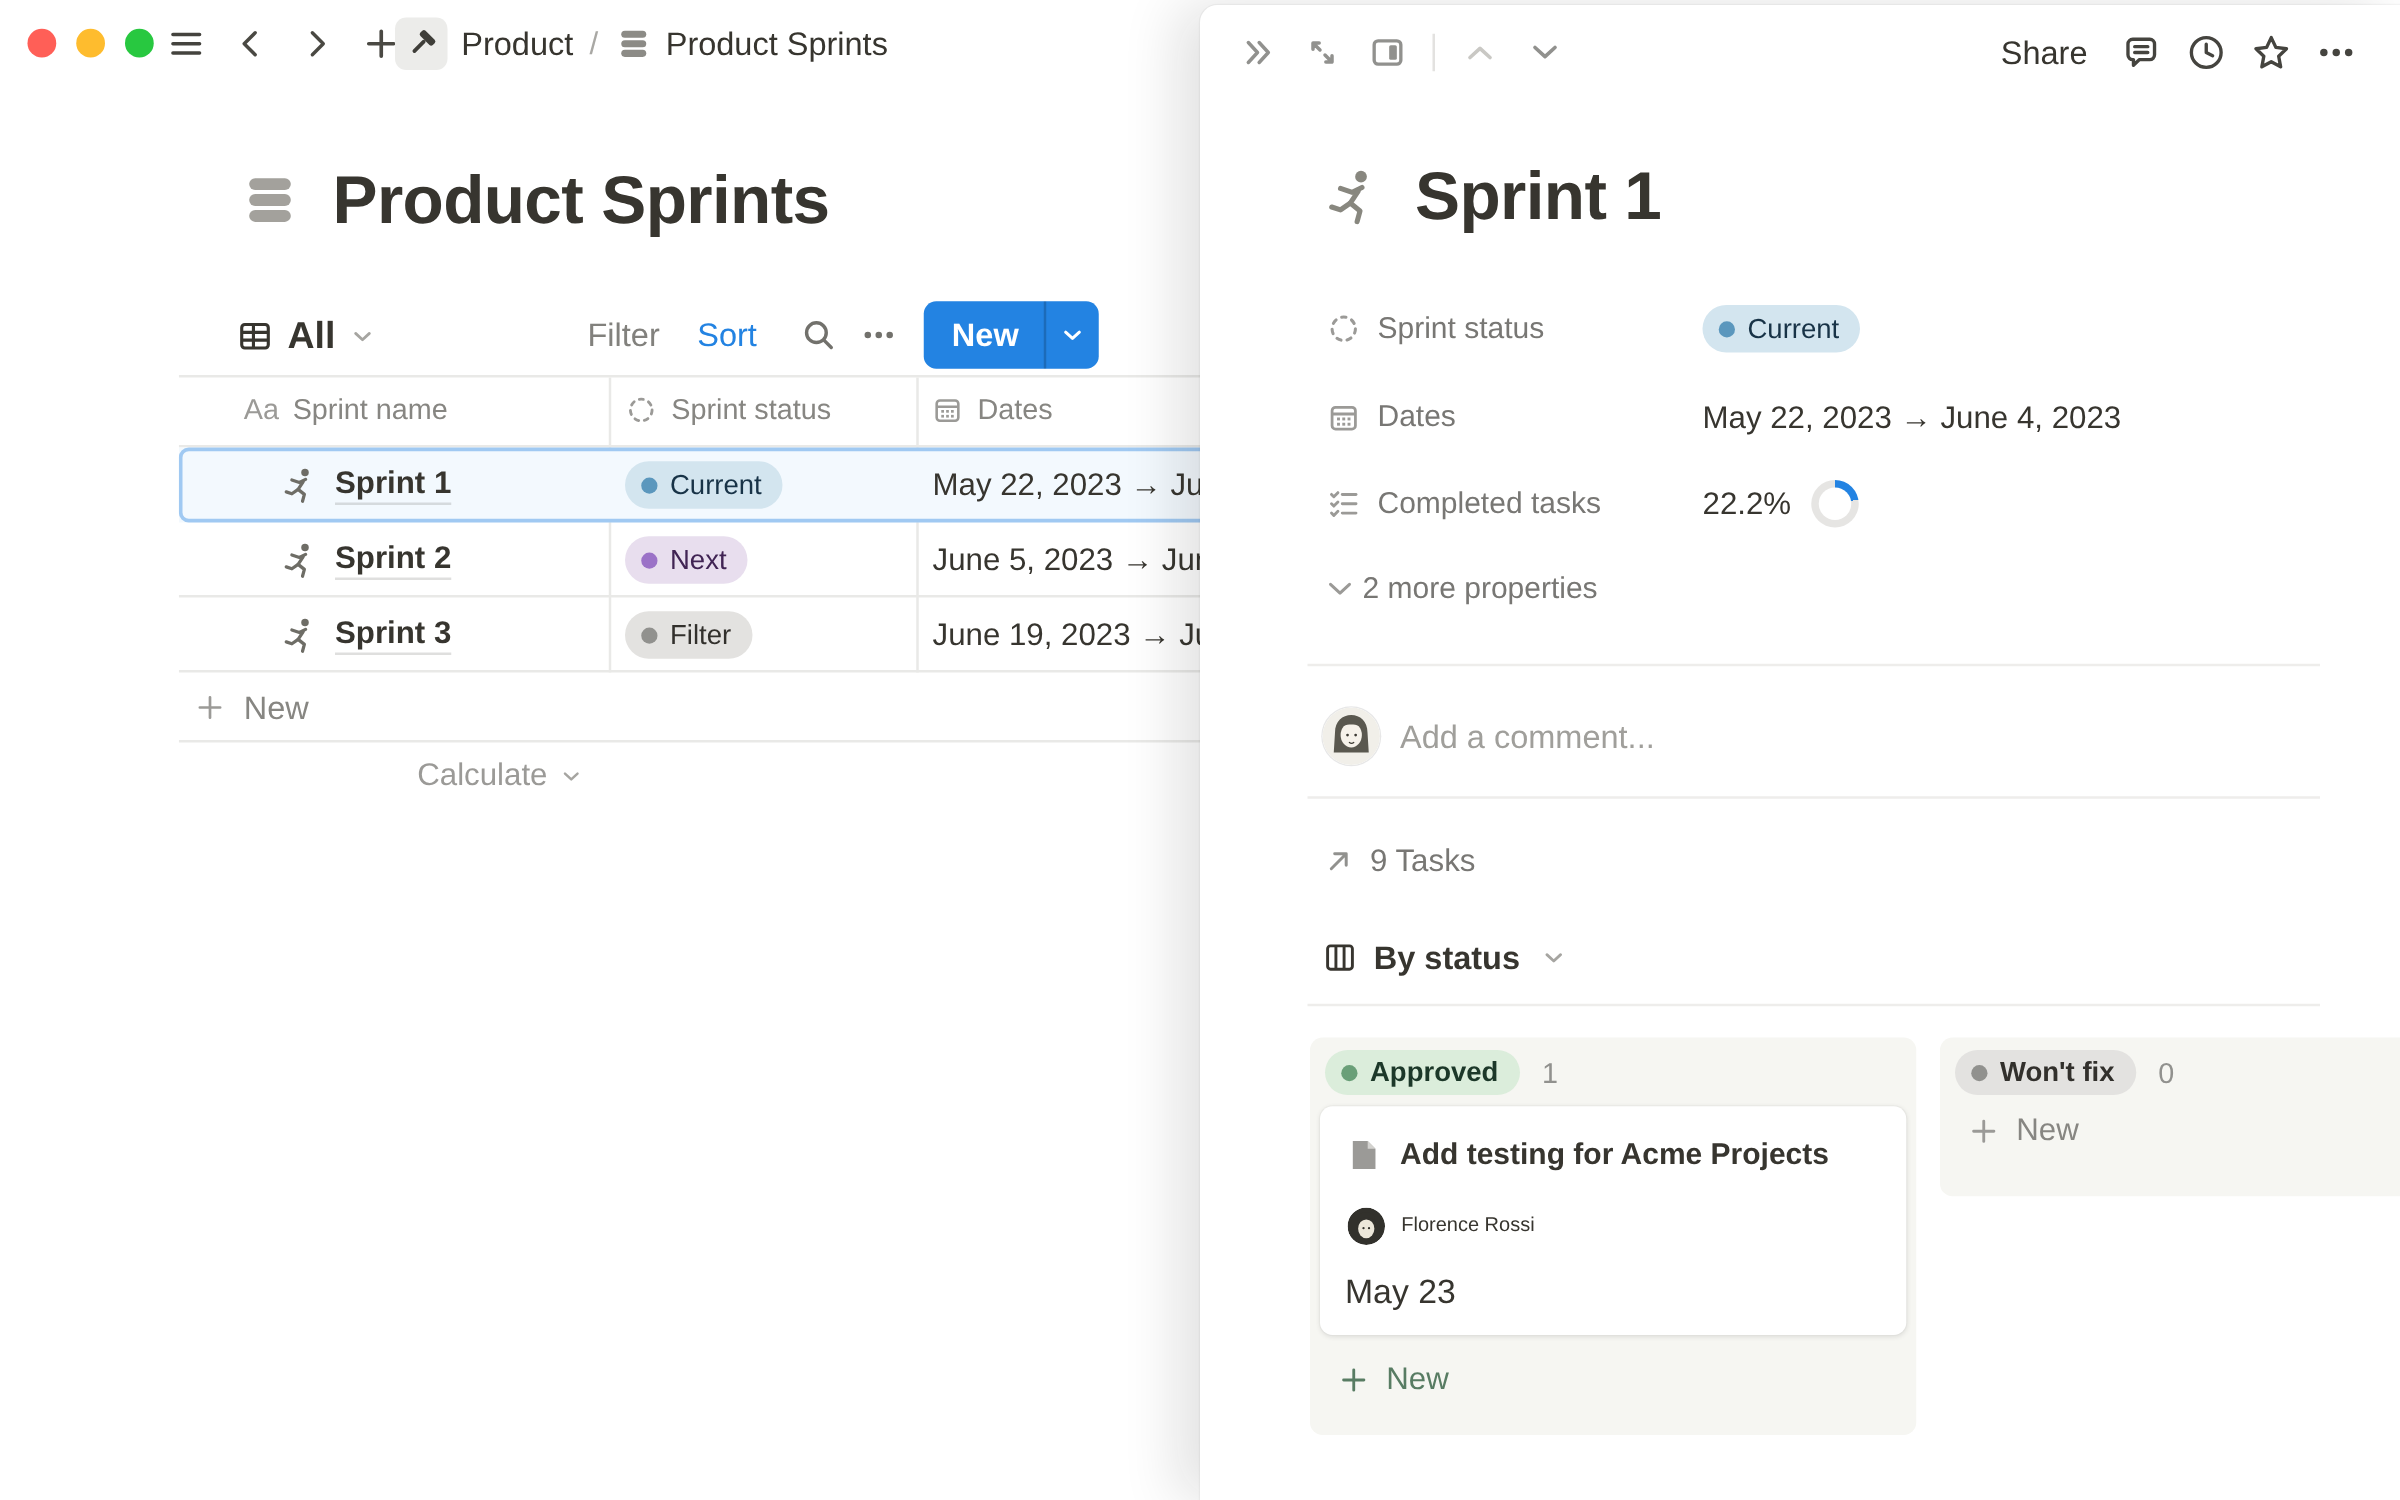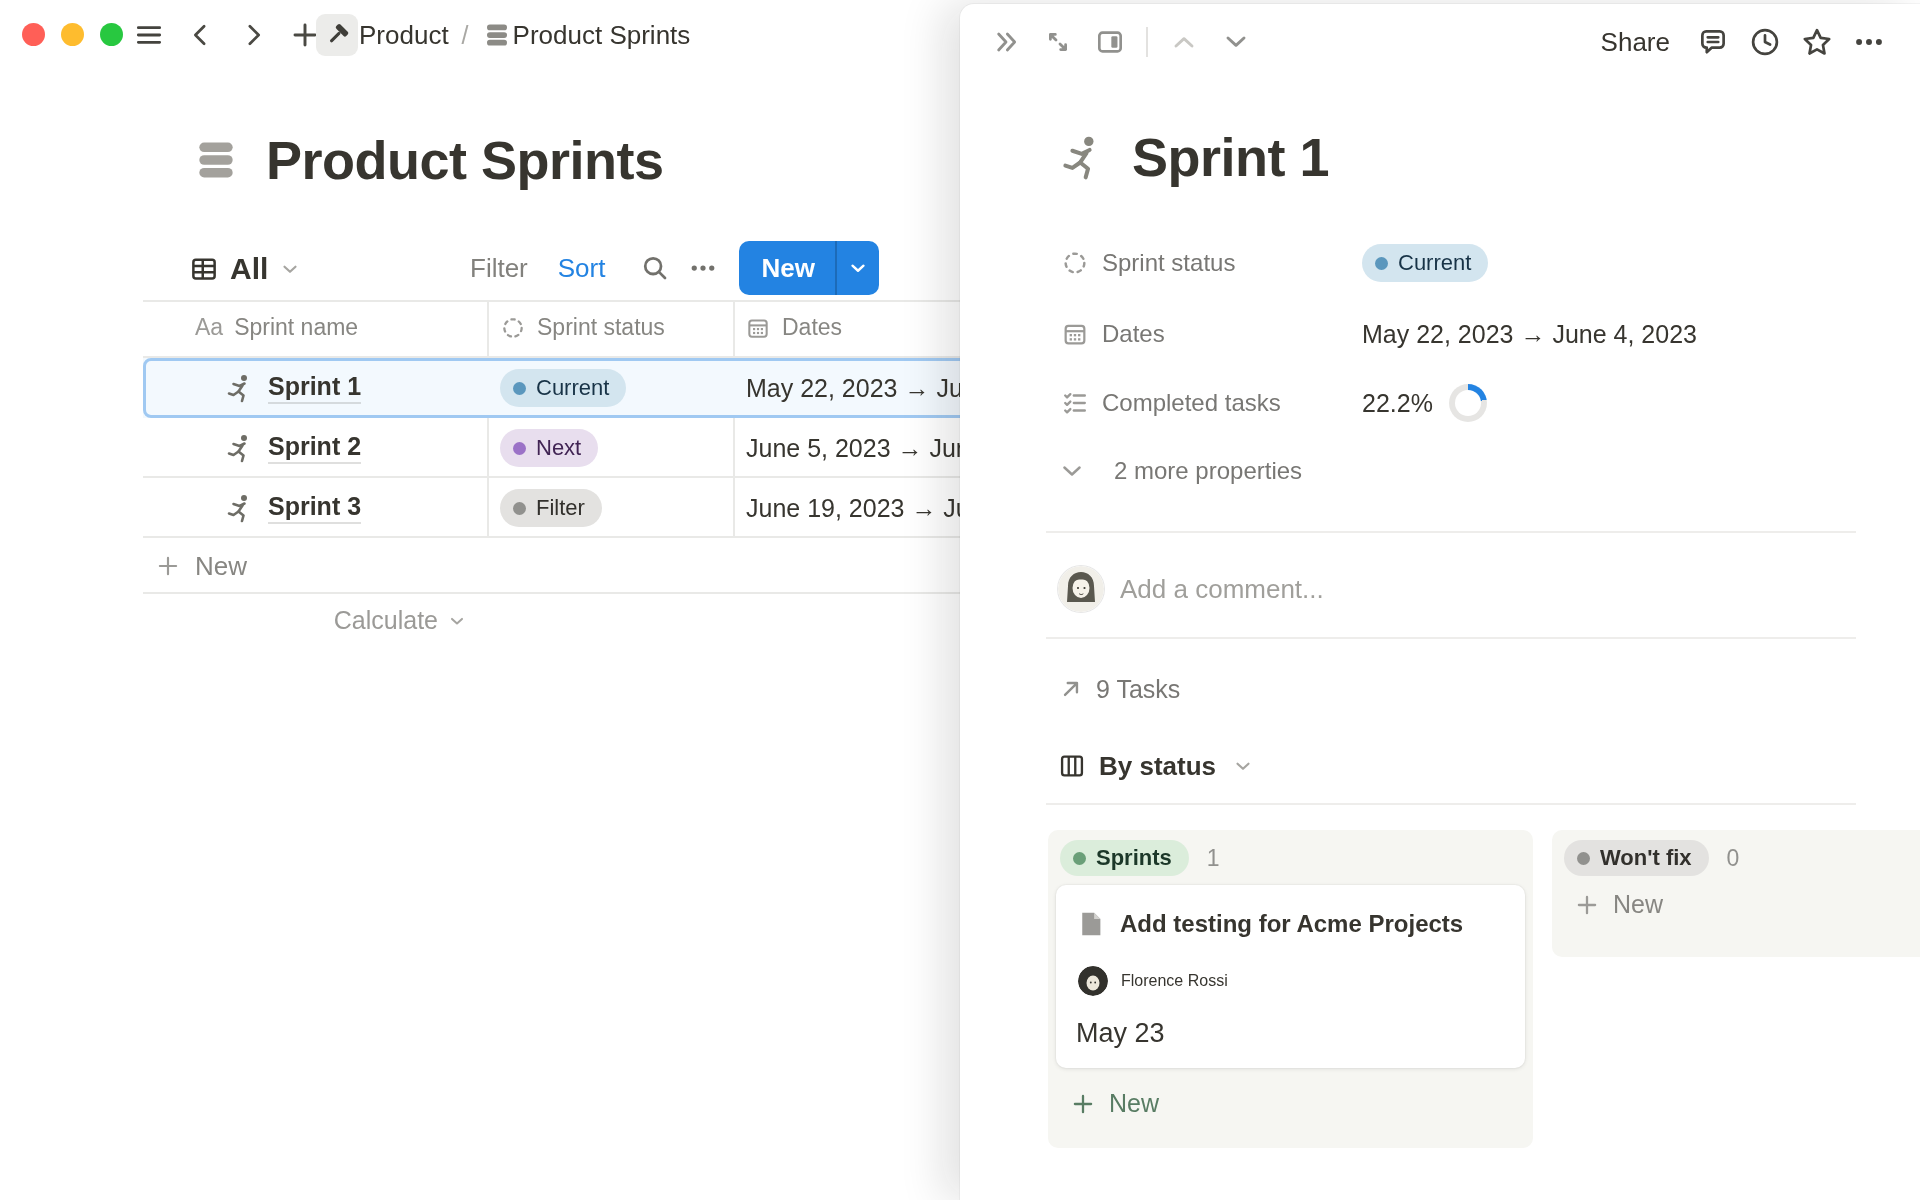--- a/index.html
+++ b/index.html
@@ -16,21 +16,21 @@
   .traffic span { width:23px; height:23px; border-radius:50%; }
   .tl-red { background:#ff5f57; } .tl-yellow { background:#febc2e; } .tl-green { background:#28c840; }
 
   .nav { position:absolute; left:126px; top:12px; display:flex; align-items:center; gap:6px; }
   .icon-btn { width:46px; height:46px; display:flex; align-items:center; justify-content:center; border-radius:8px; }
   .nav .icon-btn svg, .breadcrumb svg.crumb-db { flex:none; }
 
   .breadcrumb { position:absolute; left:316px; top:12px; height:46px; display:flex; align-items:center; gap:13px; font-size:26px; color:var(--text); }
   .crumb-chip { width:42px; height:42px; background:#ececea; border-radius:9px; display:flex; align-items:center; justify-content:center; }
   .crumb-sep { color:#a9a8a4; font-size:25px; }
-  .crumb-item { display:flex; align-items:center; gap:1px; }
+  .crumb-item { display:flex; align-items:center; gap:11px; }
 
   
   .page-title-row { position:absolute; left:191px; top:129px; display:flex; align-items:center; gap:25px; }
   .page-title { font-size:54px; font-weight:700; color:var(--text); letter-spacing:-0.5px; }
 
   .view-tab { position:absolute; left:189px; top:244px; height:50px; display:flex; align-items:center; gap:11px; font-size:30px; font-weight:600; color:var(--text); border-radius:6px; }
   .toolbar-right { position:absolute; left:470px; top:240px; height:56px; display:flex; align-items:center; }
   .tb-filter { font-size:26px; color:#82817d; margin-right:30px; }
   .tb-sort { font-size:26px; color:var(--accent-blue); margin-right:26px; }
   .tb-icon { width:48px; height:48px; display:flex; align-items:center; justify-content:center; border-radius:6px; }
@@ -82,21 +82,21 @@
 
   .prop-row { position:absolute; left:98px; height:48px; display:flex; align-items:center; }
   .prop-icon { width:34px; display:flex; justify-content:center; margin-right:10px; }
   .prop-label { width:260px; font-size:24px; color:#787774; }
   .prop-value-text { font-size:25px; color:var(--text); }
   .prop-value-wrap { display:flex; align-items:center; gap:16px; }
   .ring { width:38px; height:38px; border-radius:50%; position:relative;
           background:conic-gradient(var(--accent-blue) calc(var(--p) * 1%), #e6e5e3 0); }
   .ring::after { content:""; position:absolute; inset:6px; background:#fff; border-radius:50%; }
 
-  .more-props { position:absolute; left:98px; top:445px; height:44px; display:flex; align-items:center; gap:28px; color:#787774; font-size:24px; }
+  .more-props { position:absolute; left:98px; top:445px; height:44px; display:flex; align-items:center; gap:4px; color:#787774; font-size:24px; }
   .peek-hr { position:absolute; left:86px; right:64px; height:1.5px; background:#eeedeb; }
 
   .comment-row { position:absolute; left:98px; top:560px; height:50px; display:flex; align-items:center; gap:16px; }
   .comment-placeholder { font-size:26px; color:#a09f9b; }
 
   .tasks-link { position:absolute; left:98px; top:664px; height:42px; display:flex; align-items:center; gap:12px; color:#787774; font-size:25px; }
   .bystatus-row { position:absolute; left:98px; top:740px; height:44px; display:flex; align-items:center; gap:13px; font-size:26px; font-weight:700; color:var(--text); }
   .bystatus-row .caret { margin-left:3px; }
 
   .board-col { position:absolute; background:var(--board-col-bg); border-radius:10px; }
@@ -521,21 +521,21 @@
           <path d="M6 9.5l6 5.5 6-5.5"></path>
         </svg>
     </div>
 
     <div class="peek-hr" style="top:799px;"></div>
 
     <div class="board-col col-approved">
       <div class="col-head">
         <span class="pill" data-color="green">
           <span class="dot"></span>
-          <span>Sprints</span>
+          <span>Approved</span>
         </span>
         <span class="col-count">1</span>
       </div>
       <div class="board-card">
         <div class="card-title-row">
           <span>
             <svg width="30" height="30" viewBox="0 0 24 24">
                 <path d="M5 3h9.5L19.5 8v13H5z" fill="#9b9a97"></path>
                 <path d="M14.5 3l5 5h-5z" fill="#d3d2cf"></path>
               </svg>

